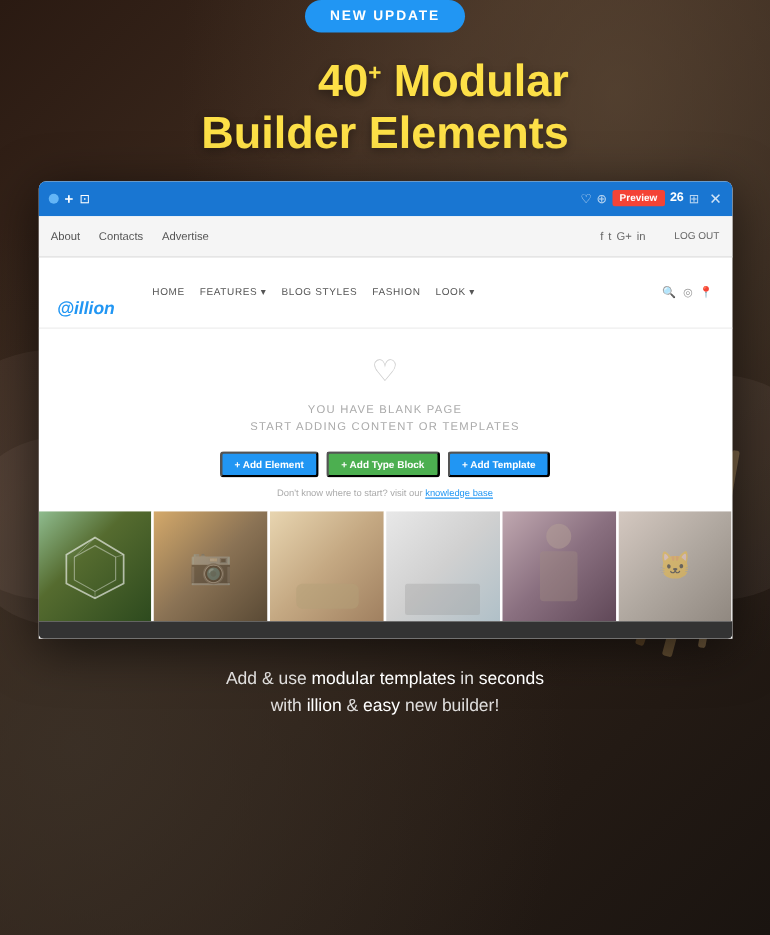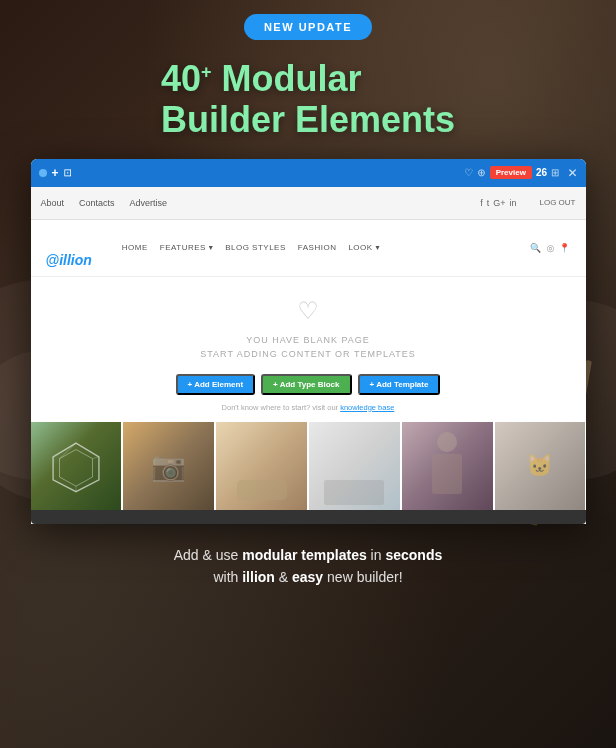--- a/index.html
+++ b/index.html
@@ -40,36 +40,35 @@
       z-index: 2;
       display: flex;
       flex-direction: column;
       align-items: center;
       width: 100%;
       height: 100%;
     }
 
     
     .new-update-badge {
-      margin-top: 14px;
       background: #2196f3;
       color: white;
       font-size: 11px;
       font-weight: 700;
       letter-spacing: 1.5px;
       padding: 7px 20px;
       border-radius: 20px;
       text-transform: uppercase;
     }
 
     
     .hero-title {
       margin-top: 18px;
-      text-align: left;
-      color: #86efac;
+      text-align: right;
+      color: #fde047;
       font-size: 36px;
       font-weight: 900;
       line-height: 1.15;
       text-shadow: 0 2px 8px rgba(0,0,0,0.4);
     }
     .hero-title sup {
       font-size: 18px;
       font-weight: 700;
       vertical-align: super;
     }
@@ -271,21 +270,21 @@
     .bottom-text {
       margin-top: 20px;
       text-align: center;
       color: rgba(255,255,255,0.85);
       font-size: 14px;
       line-height: 1.6;
       padding: 0 40px;
     }
     .bottom-text strong, .bottom-text b {
       color: white;
-      font-weight: 700;
+      font-weight: 400;
       text-align: right;
     }
     .pencils-area {
       position: absolute;
       right: 0;
       top: 350px;
       width: 120px;
       height: 200px;
       z-index: 1;
       opacity: 0.4;

